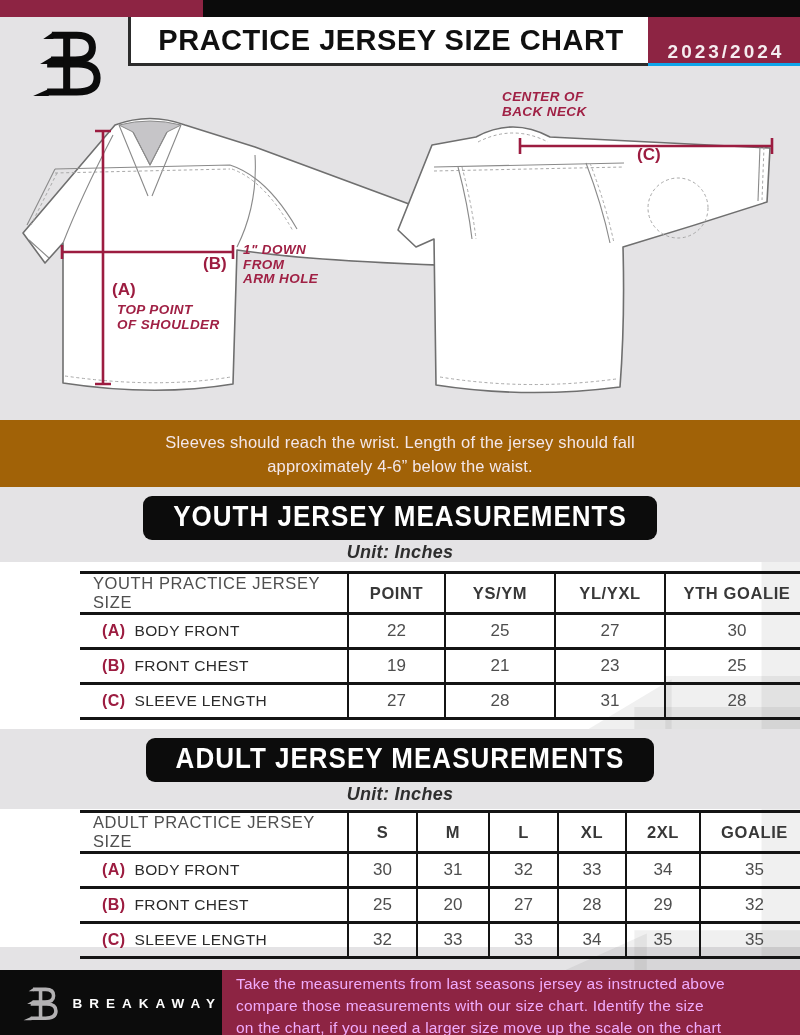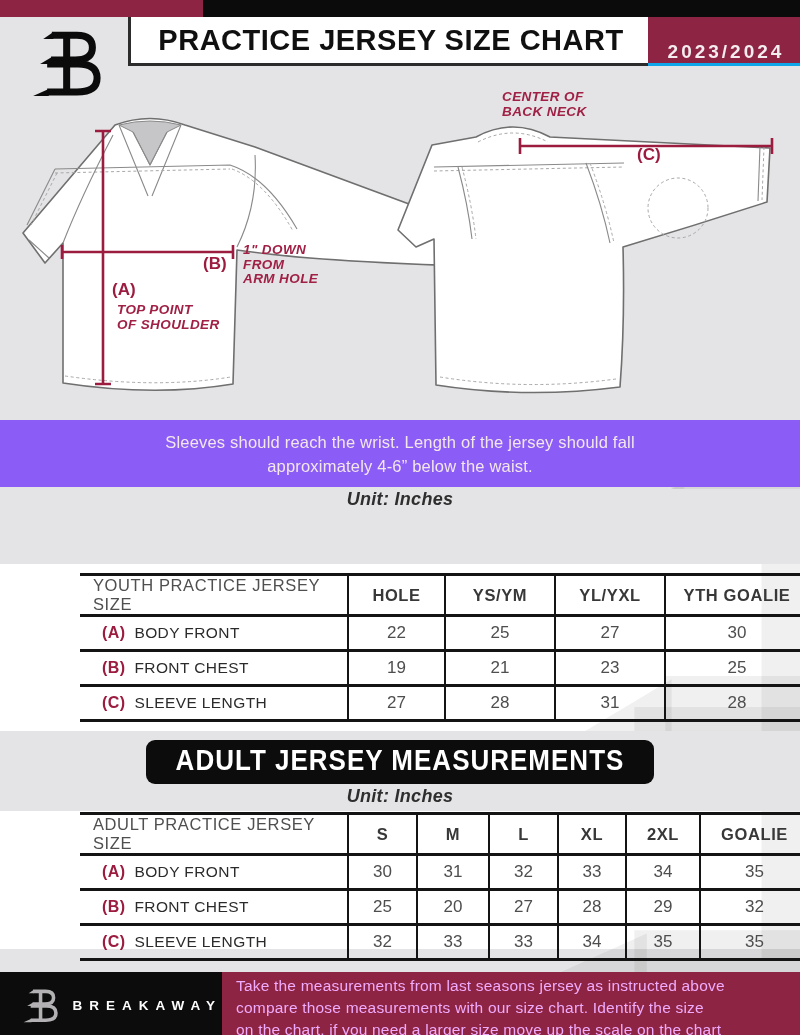--- a/index.html
+++ b/index.html
@@ -20,21 +20,21 @@
   .year-box .t{font-size:19px;font-weight:700;letter-spacing:3px;color:#f5ecef;white-space:nowrap;}
 
   
   .diagram{position:relative;height:354px;background:#e4e3e5;}
   .diagram svg{position:absolute;}
   .d-label{position:absolute;color:#9c1c40;white-space:pre-line;z-index:2;}
   .d-key{font-weight:700;font-size:17px;font-style:normal;}
   .d-note{font-style:italic;font-size:13.5px;line-height:14.5px;font-weight:700;letter-spacing:.4px;color:#a02145;}
 
   
-  .banner{position:relative;z-index:2;height:67px;background:#8b5cf6;display:flex;align-items:center;justify-content:center;text-align:center;}
+  .banner{position:relative;z-index:2;height:67px;background:#a16207;display:flex;align-items:center;justify-content:center;text-align:center;}
   .banner .t{color:#f3e7ea;font-size:16.5px;line-height:24px;white-space:pre-line;letter-spacing:.2px;}
 
   
   .sec-head{position:relative;z-index:2;background:#e4e3e5;text-align:center;}
   .sec-head.youth{height:75px;}
   .sec-head.adult{height:80px;}
   .pill{display:inline-block;margin-top:9px;background:#0c0c0c;color:#fff;border-radius:9px;padding:5px 30px 8px 30px;}
   .pill .t{display:inline-block;font-size:26px;font-weight:700;letter-spacing:1px;transform:scaleY(1.12);white-space:nowrap;}
   .unit{margin-top:2px;font-style:italic;font-size:18px;font-weight:700;color:#2e2e2e;letter-spacing:.3px;}
 
@@ -183,36 +183,39 @@
     <div class="d-label d-note" style="left:117px;top:237px;">TOP POINT
 OF SHOULDER</div>
   </div>
 
   <div class="banner">
     <div class="t">Sleeves should reach the wrist. Length of the jersey should fall
 approximately 4-6” below the waist.</div>
   </div>
 
   <div class="sec-head youth">
+    <div class="pill">
+      <span class="t">YOUTH JERSEY MEASUREMENTS</span>
+    </div>
     <div class="unit">Unit: Inches</div>
   </div>
 
   <div class="tbl-wrap youth">
     <table class="size-table">
       <colgroup>
         <col style="width:268px">
           <col style="width:97px">
           <col style="width:110px">
           <col style="width:110px">
           <col style="width:143px">
       </colgroup>
       <thead>
         <tr>
           <th class="lbl">YOUTH PRACTICE JERSEY SIZE</th>
-          <th class="szcol">HOLE</th>
+          <th class="szcol">POINT</th>
           <th class="szcol">YS/YM</th>
           <th class="szcol">YL/YXL</th>
           <th class="szcol">YTH GOALIE</th>
         </tr>
       </thead>
       <tbody>
         <tr>
           <td class="lbl"><span class="key">(A)</span><span>BODY FRONT</span></td>
           <td>22</td>
           <td>25</td>

